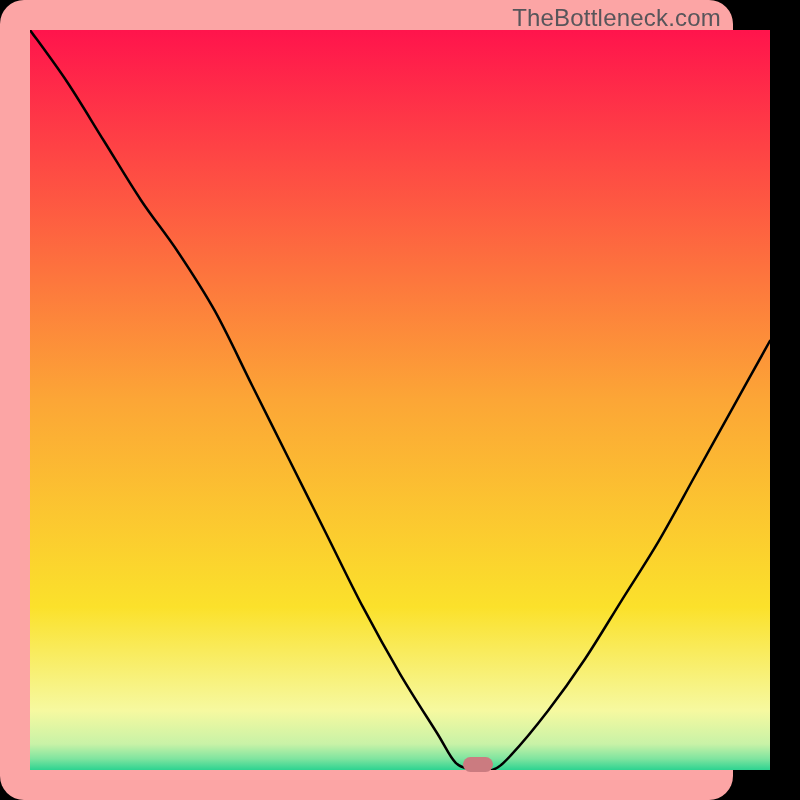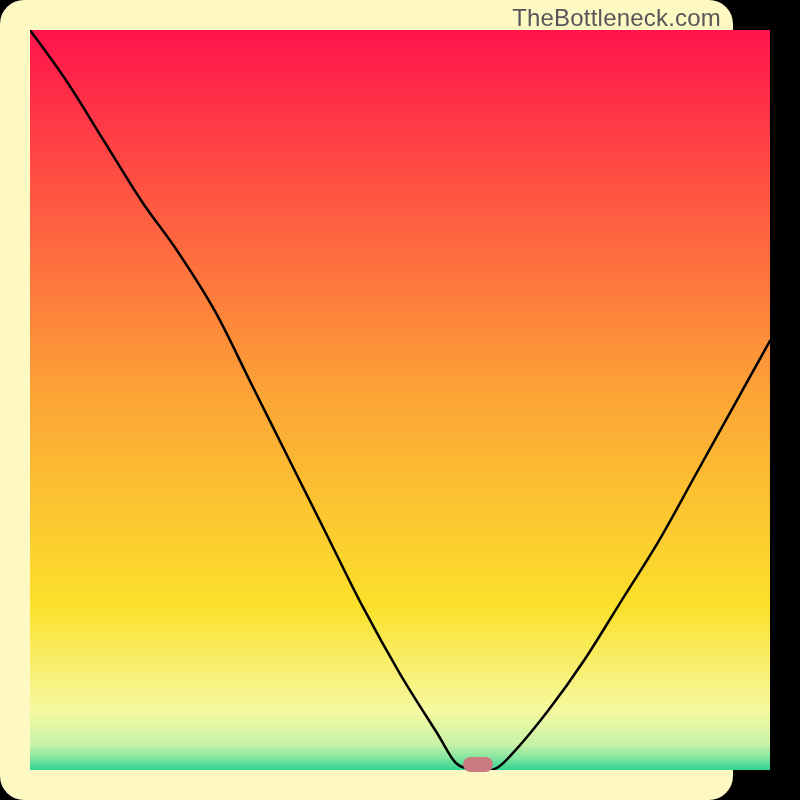--- a/index.html
+++ b/index.html
@@ -7,21 +7,21 @@
     padding: 0;
     width: 800px;
     height: 800px;
     background: #000000;
     overflow: hidden;
   }
   .frame {
     position: relative;
     width: 733px;
     height: 800px;
-    background: #fef9c3;
+    background: #fca5a5;
     border-radius: 24px;
   }
   .watermark {
     position: absolute;
     top: 4px;
     right: 12px;
     font-family: Arial, Helvetica, sans-serif;
     font-size: 24px;
     color: #57555a;
     font-weight: 500;

